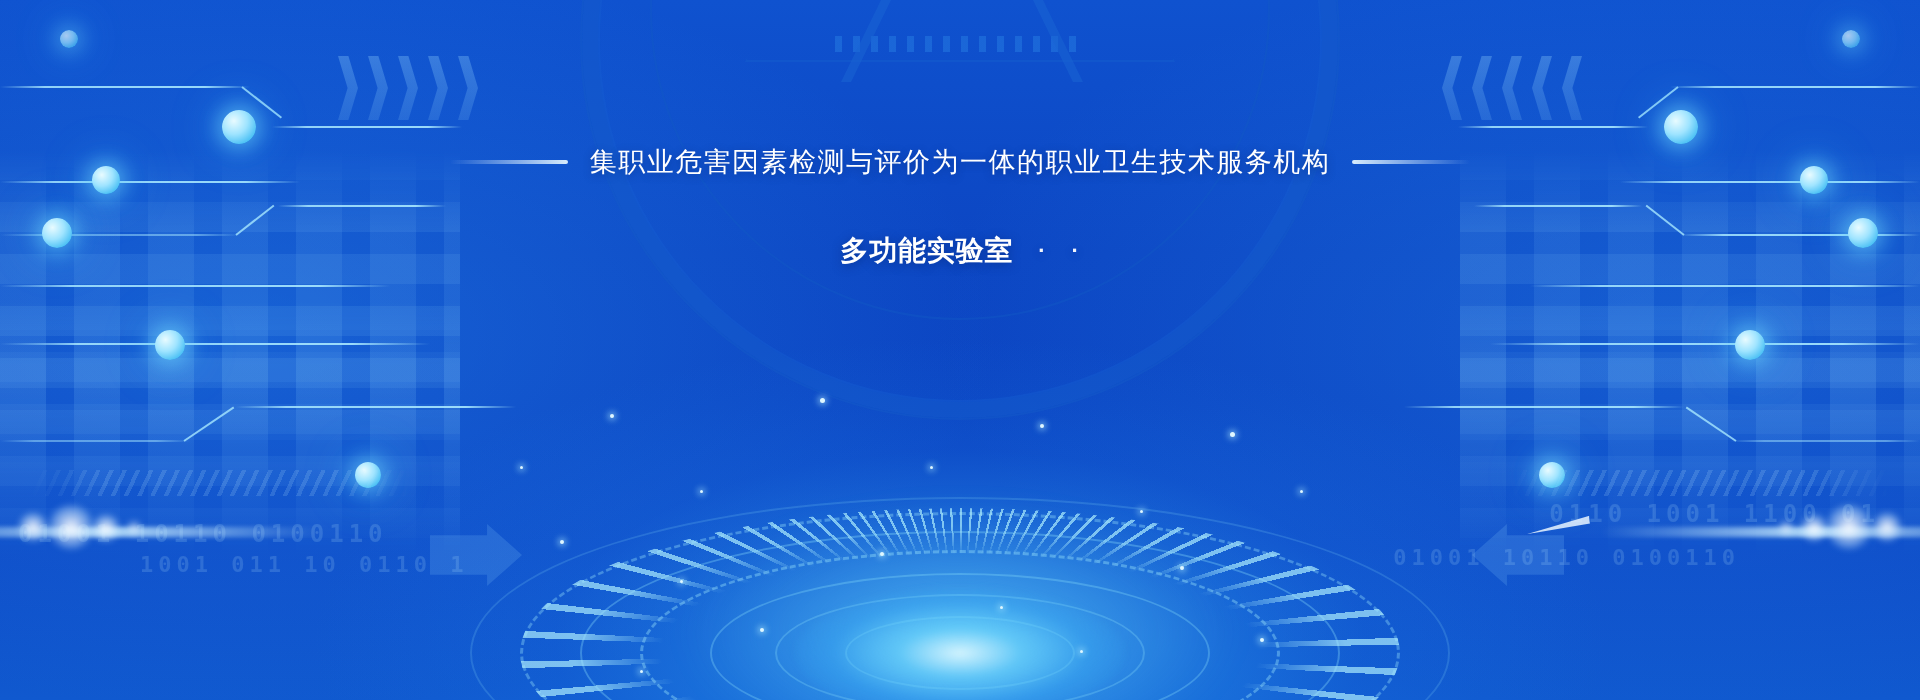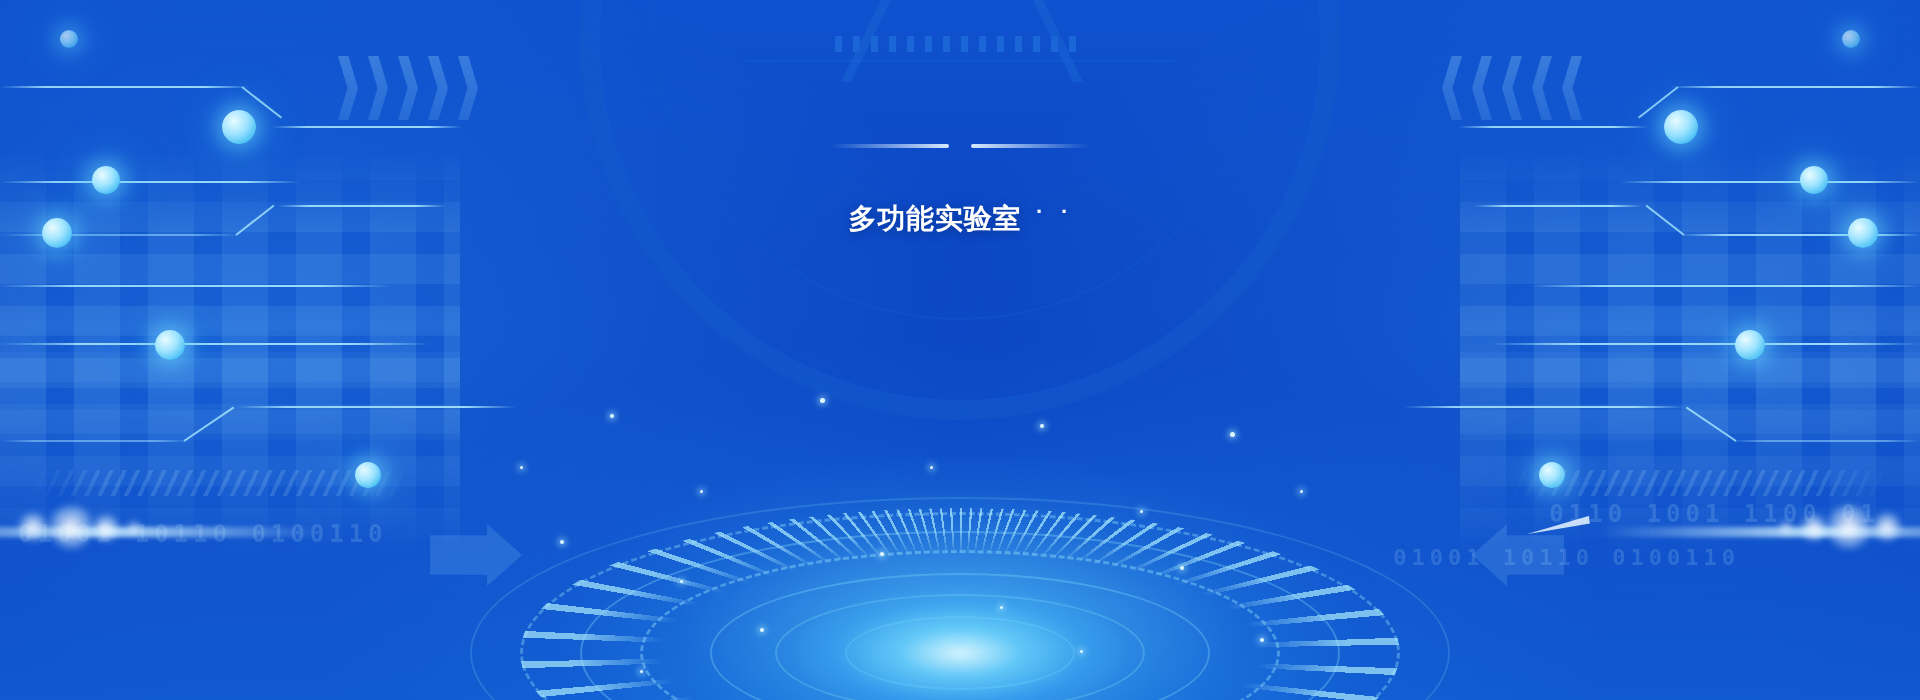--- a/index.html
+++ b/index.html
@@ -131,24 +131,24 @@
   .rule.l{ background:linear-gradient(90deg, rgba(255,255,255,0), rgba(226,244,255,.95)); }
   .rule.r{ background:linear-gradient(270deg, rgba(255,255,255,0), rgba(226,244,255,.95)); }
   .subtitle{
     font-family:"DejaVu Sans","Liberation Sans",sans-serif;
     font-size:27px; font-weight:500; color:#ffffff; letter-spacing:.055em; white-space:nowrap;
     text-shadow:0 2px 8px rgba(6,36,105,.45);
   }
 
   .tagline{
     margin-top:52px;
-    font-family:Liberation Mono, monospace;
+    font-family:Liberation Sans, sans-serif;
     font-size:28px; font-weight:700; color:#ffffff; letter-spacing:.03em; white-space:nowrap;
     text-shadow:0 2px 10px rgba(6,36,105,.5);
-    display:flex; align-items:flex-start; justify-content:center; gap:11px;
+    display:flex; align-items:center; justify-content:center; gap:25px;
   }
   .tagline .dot{ font-size:22px; opacity:.95; }
 </style>
 </head>
 <body>
 
 <div class="banner">
 
   <div class="layer">
 
@@ -229,20 +229,21 @@
       <div class="chev rev" style="right:458px; top:56px;"></div>
     </div>
 
     <div class="big-arrow" style="right:1398px; top:524px; transform:scaleX(-1);"></div>
     <div class="big-arrow" style="right:356px; top:524px;"></div>
 
     <div class="hatch" style="left:30px; top:470px; width:380px;"></div>
     <div class="hatch" style="right:30px; top:470px; width:380px;"></div>
 
     <div class="codestrip" style="left:18px; top:520px; font-size:24px;">01001 10110 0100110</div>
+    <div class="codestrip" style="left:140px; top:552px; font-size:22px;">1001 011 10 0110 1</div>
     <div class="codestrip" style="right:40px; top:500px; font-size:24px;">0110 1001 1100 01</div>
     <div class="codestrip" style="right:180px; top:545px; font-size:22px;">01001 10110 0100110</div>
   </div>
 
   <div class="radar">
     <div class="radar-glow"></div>
     <div class="ring" style="width:980px;height:312px; opacity:.30;"></div>
     <div class="ring dash" style="width:880px;height:282px; opacity:.55;"></div>
     <div class="ring" style="width:760px;height:244px; opacity:.55;"></div>
     <div class="ring dash" style="width:640px;height:206px; opacity:.6;"></div>
@@ -288,20 +289,21 @@
     <div class="bokeh" style="right:92px;  top:514px; width:28px;height:28px;"></div>
     <div class="bokeh" style="right:126px; top:520px; width:16px;height:16px; opacity:.7"></div>
   </div>
   <div class="comet" style="right:330px; top:518px;"></div>
 
   <div class="content">
 
 
     <div class="subline">
       <div class="rule l"></div>
+      <div class="subtitle">集职业危害因素检测与评价为一体的职业卫生技术服务机构</div>
       <div class="rule r"></div>
     </div>
 
     <div class="tagline">
       <span>多功能实验室</span>
       <span class="dot">·</span>
       <span class="dot">·</span>
     </div>
   </div>
 

